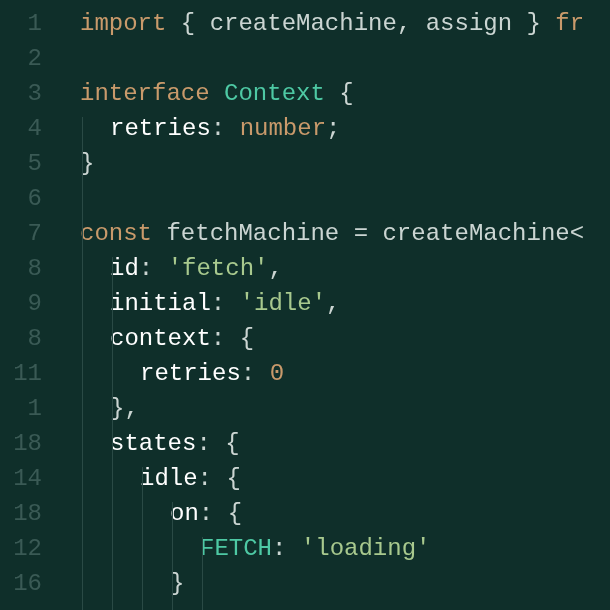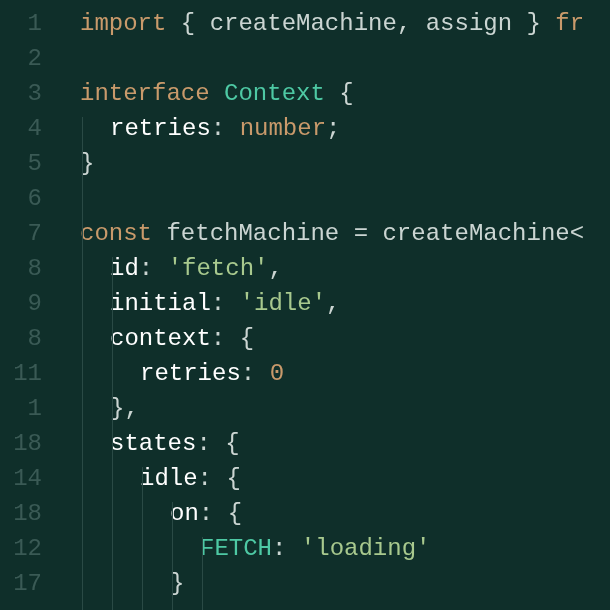--- a/index.html
+++ b/index.html
@@ -71,16 +71,16 @@
       <div class="ln">7</div>
       <div class="ln">8</div>
       <div class="ln">9</div>
       <div class="ln">8</div>
       <div class="ln">11</div>
       <div class="ln">1</div>
       <div class="ln">18</div>
       <div class="ln">14</div>
       <div class="ln">18</div>
       <div class="ln">12</div>
-      <div class="ln">17</div>
+      <div class="ln">16</div>
     </div>
   <div class="code"><div class="line" style="padding-left: 0px;"><span class="tok kw">import</span><span class="tok "> </span><span class="tok punc">{</span><span class="tok ident"> createMachine</span><span class="tok punc">,</span><span class="tok ident"> assign </span><span class="tok punc">}</span><span class="tok "> </span><span class="tok kw">fr</span></div><div class="line" style="padding-left: 0px;"></div><div class="line" style="padding-left: 0px;"><span class="tok kw">interface</span><span class="tok "> </span><span class="tok type">Context</span><span class="tok "> </span><span class="tok punc">{</span></div><div class="line" style="padding-left: 30px;"><span class="tok prop">retries</span><span class="tok punc">:</span><span class="tok "> </span><span class="tok kw">number</span><span class="tok punc">;</span></div><div class="line" style="padding-left: 0px;"><span class="tok punc">}</span></div><div class="line" style="padding-left: 0px;"></div><div class="line" style="padding-left: 0px;"><span class="tok kw">const</span><span class="tok "> </span><span class="tok ident">fetchMachine</span><span class="tok "> </span><span class="tok punc">=</span><span class="tok "> </span><span class="tok fn">createMachine</span><span class="tok punc">&lt;</span></div><div class="line" style="padding-left: 30px;"><span class="tok prop">id</span><span class="tok punc">:</span><span class="tok "> </span><span class="tok str">'fetch'</span><span class="tok punc">,</span></div><div class="line" style="padding-left: 30px;"><span class="tok prop">initial</span><span class="tok punc">:</span><span class="tok "> </span><span class="tok str">'idle'</span><span class="tok punc">,</span></div><div class="line" style="padding-left: 30px;"><span class="tok prop">context</span><span class="tok punc">:</span><span class="tok "> </span><span class="tok punc">{</span></div><div class="line" style="padding-left: 60px;"><span class="tok prop">retries</span><span class="tok punc">:</span><span class="tok "> </span><span class="tok num">0</span></div><div class="line" style="padding-left: 30px;"><span class="tok punc">}</span><span class="tok punc">,</span></div><div class="line" style="padding-left: 30px;"><span class="tok prop">states</span><span class="tok punc">:</span><span class="tok "> </span><span class="tok punc">{</span></div><div class="line" style="padding-left: 60px;"><span class="tok prop">idle</span><span class="tok punc">:</span><span class="tok "> </span><span class="tok punc">{</span></div><div class="line" style="padding-left: 90px;"><span class="tok prop">on</span><span class="tok punc">:</span><span class="tok "> </span><span class="tok punc">{</span></div><div class="line" style="padding-left: 120px;"><span class="tok type">FETCH</span><span class="tok punc">:</span><span class="tok "> </span><span class="tok str">'loading'</span></div><div class="line" style="padding-left: 90px;"><span class="tok punc">}</span></div><div class="guide" style="left: 22px; top: 111px; height: 525px;"></div><div class="guide" style="left: 52px; top: 251px; height: 385px;"></div><div class="guide" style="left: 82px; top: 461px; height: 175px;"></div><div class="guide" style="left: 112px; top: 496px; height: 140px;"></div><div class="guide" style="left: 142px; top: 531px; height: 105px;"></div></div>
 </div>
 
 </body></html>

